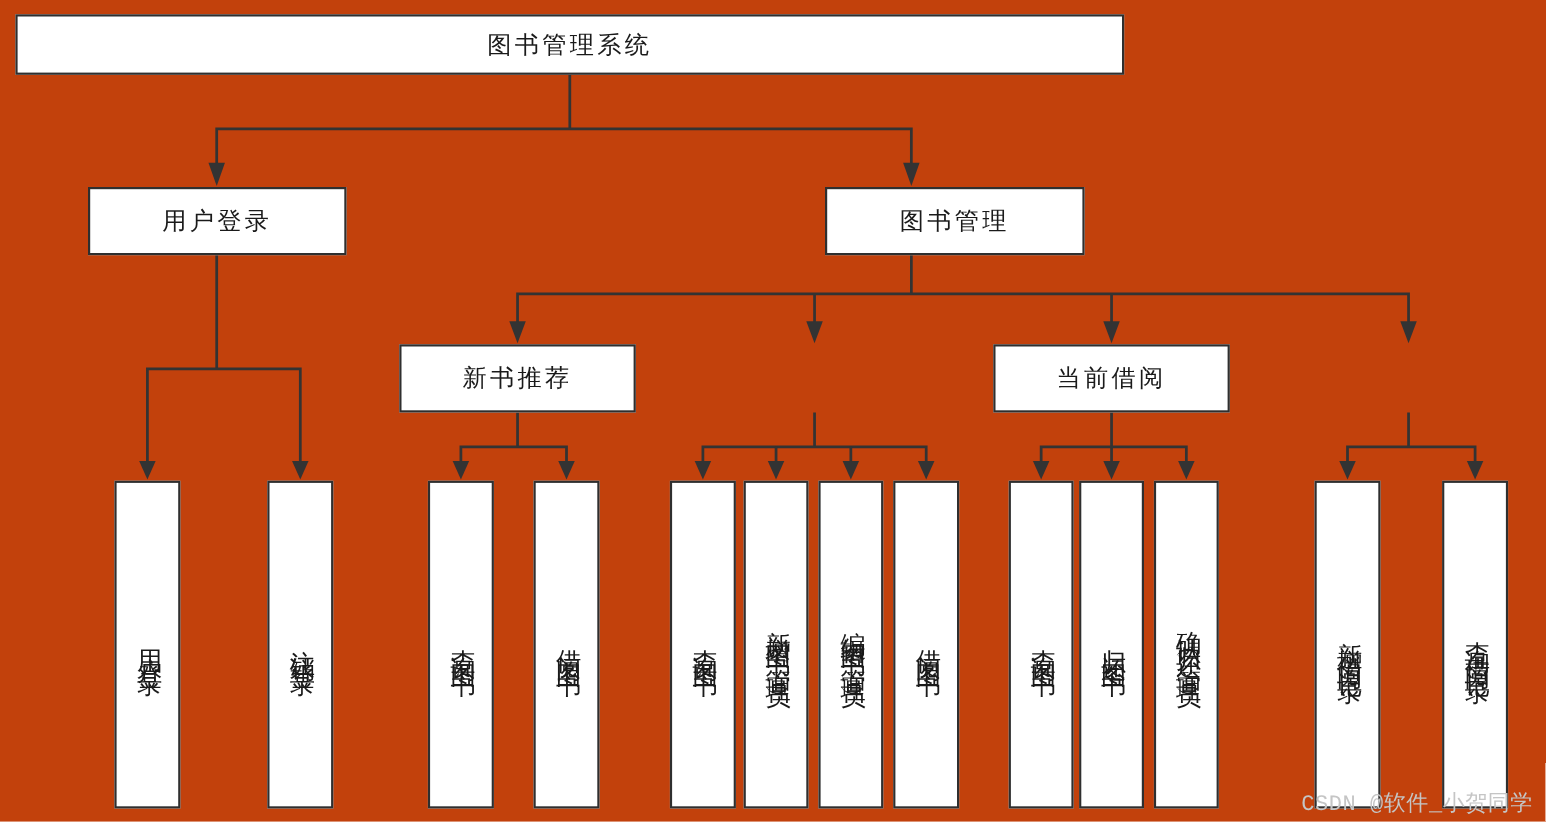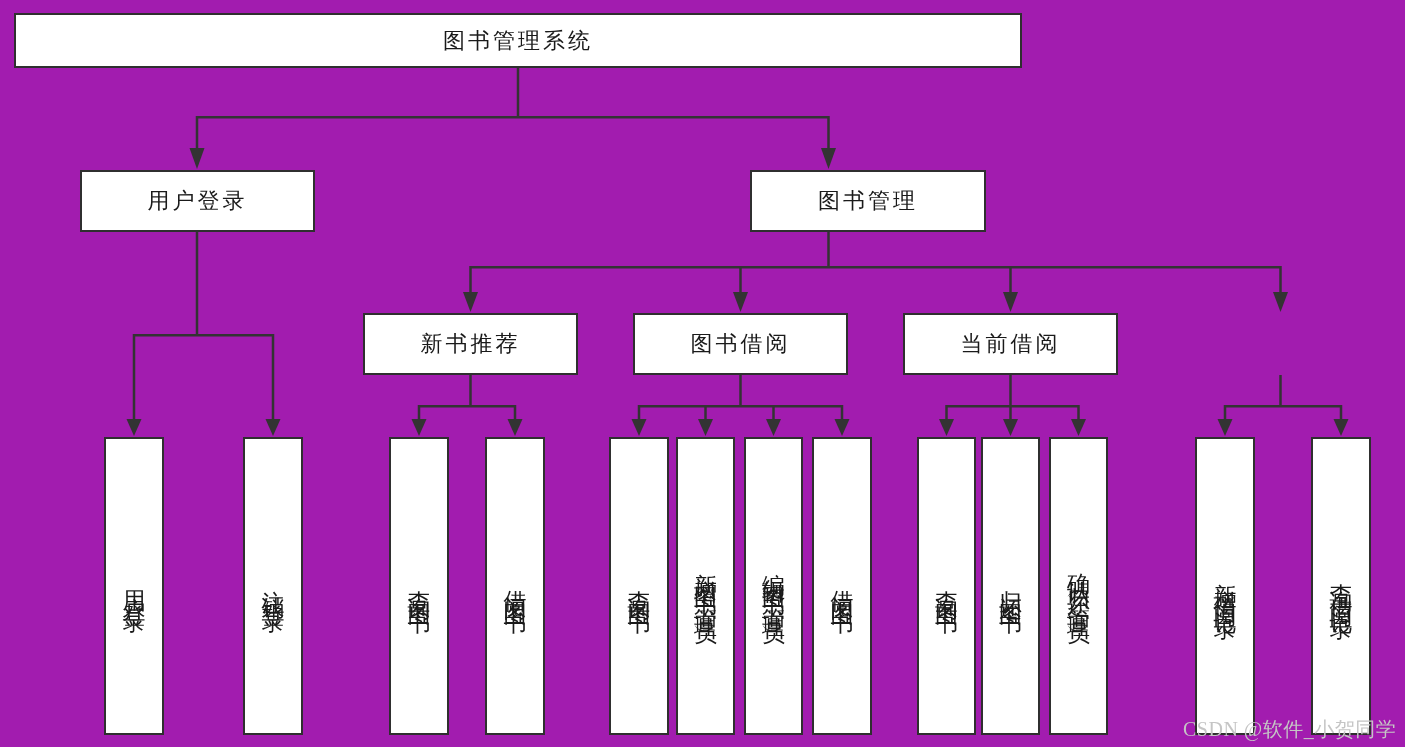--- a/index.html
+++ b/index.html
@@ -1,21 +1,21 @@
 <!DOCTYPE html>
 <html><head>
 <meta charset="utf-8">
 <style>
   html, body { margin: 0; padding: 0; background: #ffffff; }
   .stage {
     position: relative;
     width: 1405px;
     height: 747px;
-    background: #a21caf;
-    font-family: Liberation Serif, serif;
+    background: #c2410c;
+    font-family: Liberation Mono, monospace;
     color: #1a1a1a;
     overflow: hidden;
   }
   .wires {
     position: absolute;
     left: 0; top: 0;
     width: 1405px; height: 747px;
     z-index: 1;
   }
   .node {
@@ -116,23 +116,20 @@
   <div class="node h-node" style="left:80px; top:170px; width:235px; height:62px;">
     <span>用户登录</span>
   </div>
   <div class="node h-node" style="left:750px; top:170px; width:236px; height:62px;">
     <span>图书管理</span>
   </div>
 
   <div class="node h-node" style="left:363px; top:313px; width:215px; height:62px;">
     <span>新书推荐</span>
   </div>
-  <div class="node h-node" style="left:633px; top:313px; width:215px; height:62px;">
-    <span>图书借阅</span>
-  </div>
   <div class="node h-node" style="left:903px; top:313px; width:215px; height:62px;">
     <span>当前借阅</span>
   </div>
 
   <div class="node v-node" style="left:104px; top:437px; width:60px; height:298px;">
     <span>用户登录</span>
   </div>
   <div class="node v-node" style="left:243px; top:437px; width:60px; height:298px;">
     <span>注销登录</span>
   </div>

